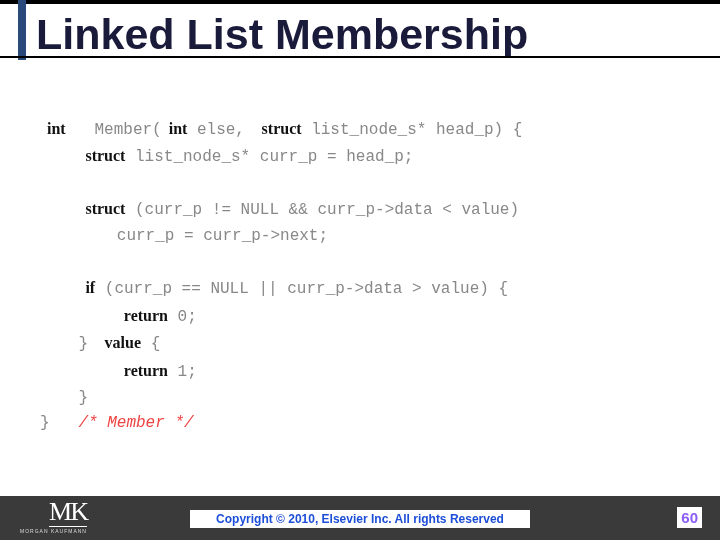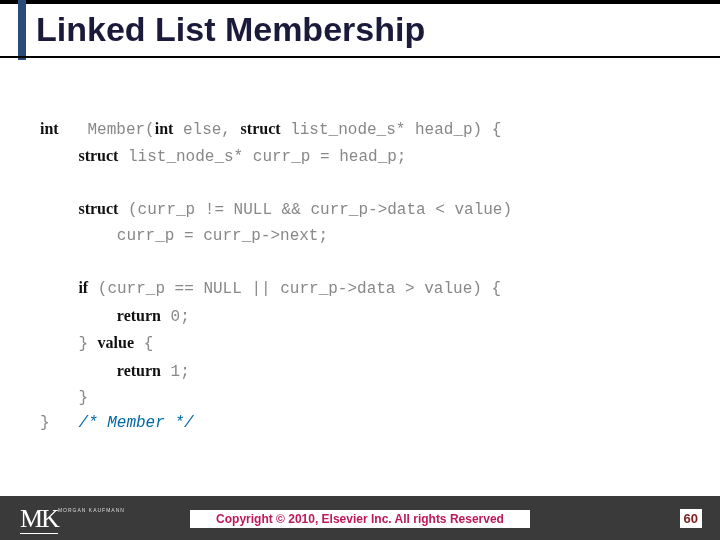--- a/index.html
+++ b/index.html
@@ -20,21 +20,21 @@
   .left-accent {
     position: absolute;
     top: 0; left: 18px;
     width: 8px; height: 60px;
     background: #2a4a7a;
   }
   .title {
     position: absolute;
     top: 10px;
     left: 36px;
-    font-size: 34px;
+    font-size: 43px;
     font-weight: bold;
     color: #1a1a3a;
     font-family: Arial, Helvetica, sans-serif;
   }
   .title-rule {
     position: absolute;
     top: 56px; left: 0; right: 0;
     height: 2px;
     background: #000;
   }
@@ -47,38 +47,39 @@
     font-size: 16px;
     line-height: 1.6;
     color: #888;
     white-space: pre;
   }
   .code-area .kw {
     font-family: Georgia, "Times New Roman", serif;
     font-weight: bold;
     color: #111;
     font-style: normal;
+    margin-left: 7px;
   }
   .code-area .cm {
     font-style: italic;
-    color: #0369a1;
+    color: #ef4444;
   }
   .footer-bar {
     position: absolute;
     bottom: 0; left: 0; right: 0;
     height: 44px;
     background: #3a3a3a;
   }
   .logo {
     position: absolute;
     left: 20px;
     bottom: 6px;
     display: flex;
-    flex-direction: row;
-    align-items: flex-start;
+    flex-direction: column;
+    align-items: flex-end;
     margin-top: 17px;
   }
   .logo-mk {
     font-family: Georgia, "Times New Roman", serif;
     font-size: 26px;
     color: #fff;
     letter-spacing: -2px;
     line-height: 1;
     border-bottom: 1px solid #fff;
     padding-bottom: 1px;
@@ -89,42 +90,42 @@
     color: #ddd;
     margin-top: 1px;
   }
   .copyright {
     position: absolute;
     bottom: 12px;
     left: 0; right: 0;
     text-align: center;
     font-size: 12px;
     font-weight: bold;
-    color: #be185d;
+    color: #1d4ed8;
     background: #fff;
     width: 340px;
     margin: 0 auto;
     padding: 2px 6px;
   }
   .copyright-wrap {
     position: absolute;
     bottom: 0; left: 0; right: 0;
     height: 44px;
     display: flex;
     align-items: center;
     justify-content: center;
     pointer-events: none;
   }
   .pagenum {
     position: absolute;
     right: 18px;
     bottom: 12px;
-    font-size: 13px;
+    font-size: 15px;
     font-weight: bold;
-    color: #7f1d1d;
+    color: #8b5cf6;
     background: #fff;
     padding: 2px 4px;
   }
 </style>
 </head>
 <body>
 
 <div class="top-rule"></div>
 <div class="left-accent"></div>
 <div class="title">Linked List Membership</div>

